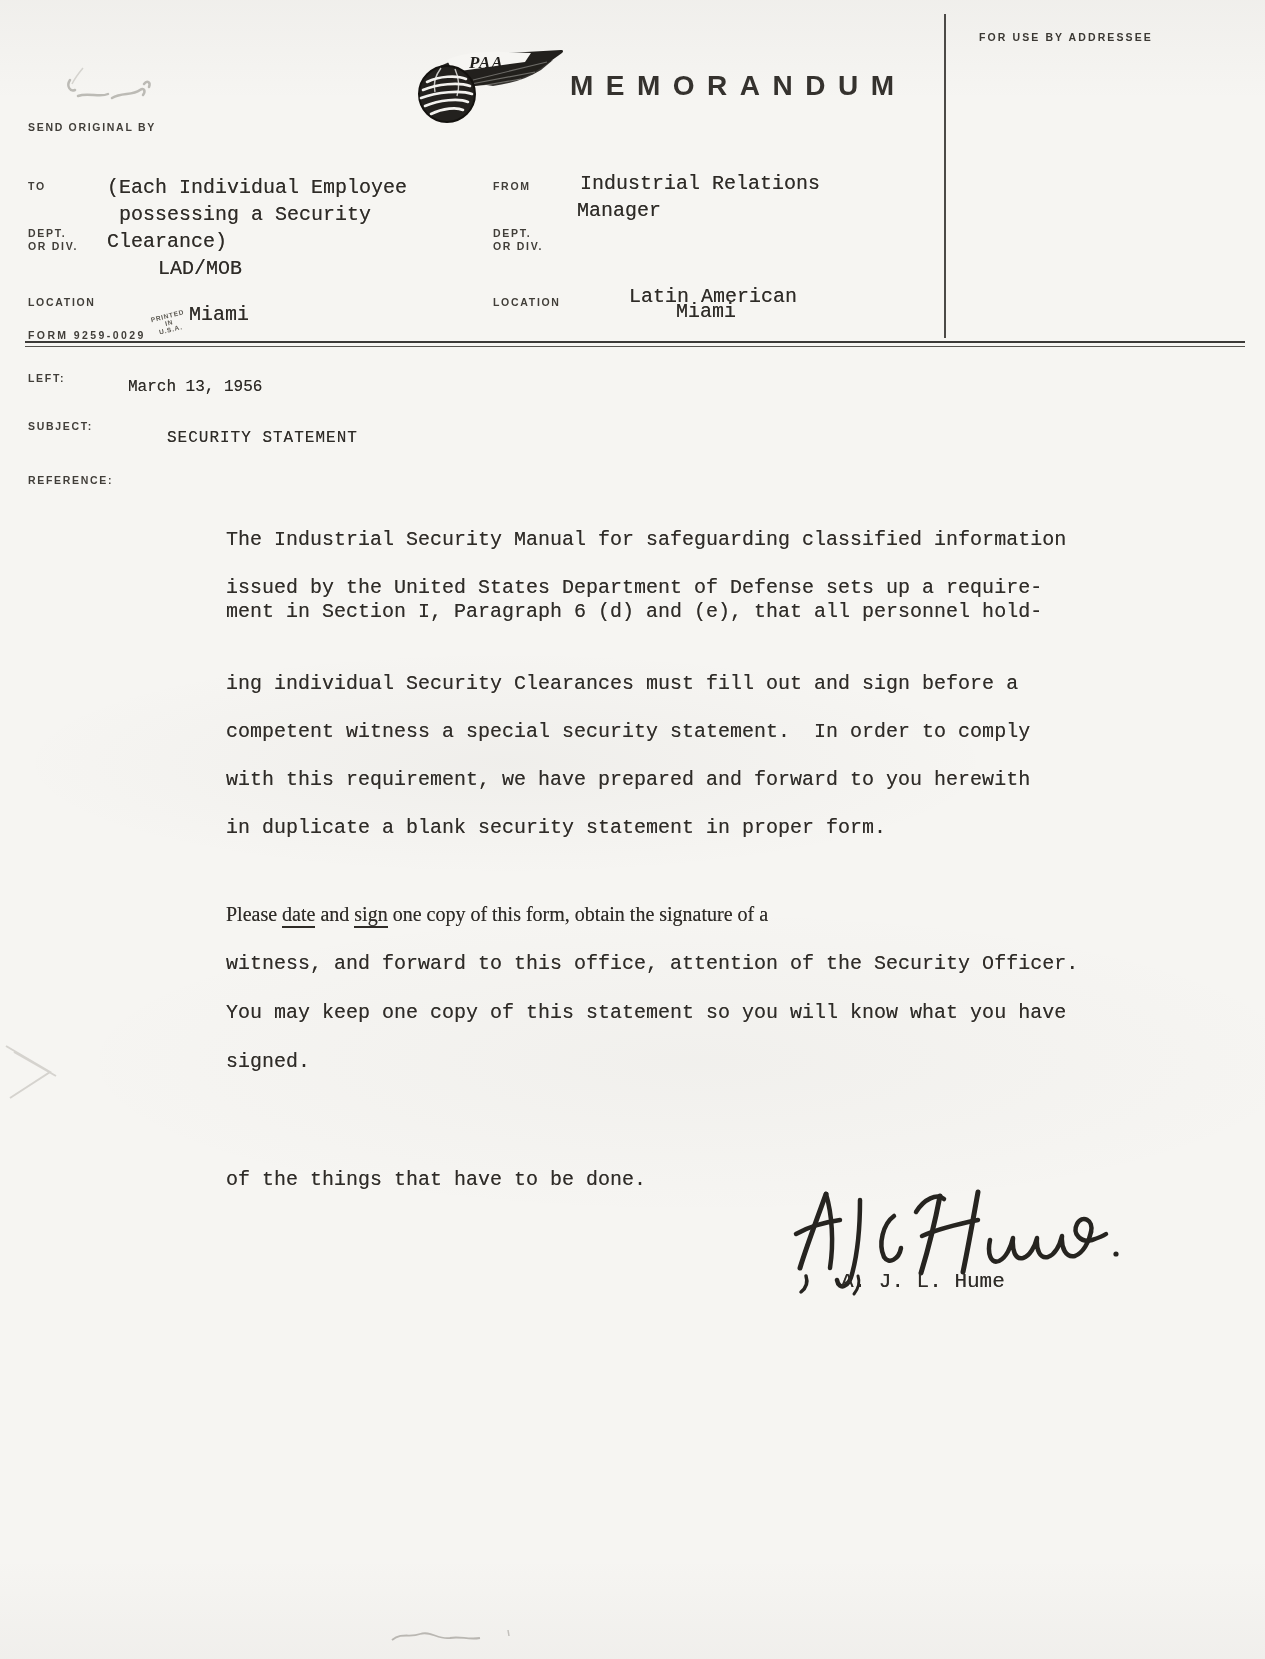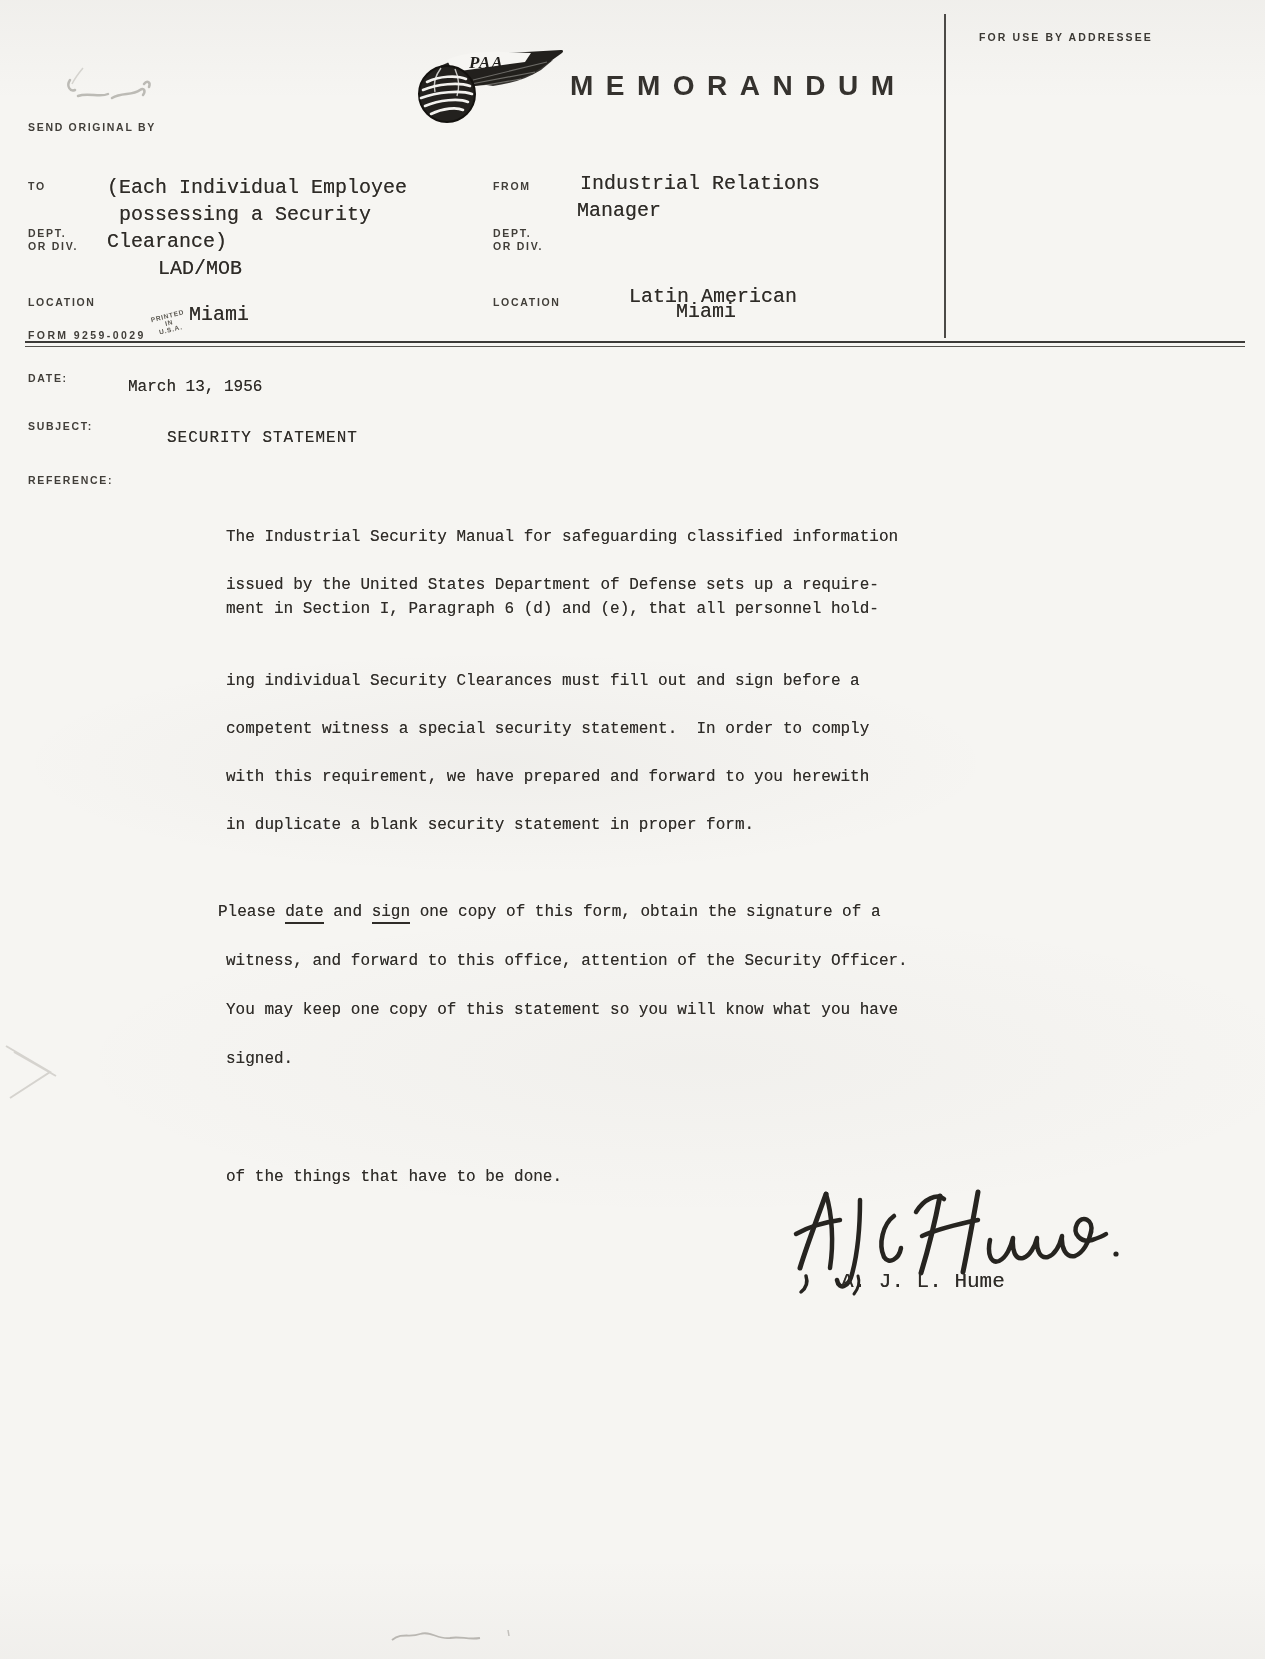--- a/index.html
+++ b/index.html
@@ -35,21 +35,21 @@
     position:absolute;font-weight:bold;font-size:10.5px;letter-spacing:2.1px;
     color:#3b3833;white-space:pre;
   }
   .vline{position:absolute;width:2px;background:#4c4a47;}
   .dblrule{
     position:absolute;height:3px;
     border-top:2.5px solid #3c3a37;border-bottom:1.5px solid #55534f;
   }
   .body-line{
     position:absolute;font-family:"Liberation Mono","DejaVu Sans Mono",monospace;
-    font-size:16px;color:#2f2c28;white-space:pre;text-shadow:0 0 0.5px rgba(47,44,40,0.6);
+    font-size:20px;color:#2f2c28;white-space:pre;text-shadow:0 0 0.5px rgba(47,44,40,0.6);
   }
   .uline{border-bottom:2px solid #2f2c28;padding-bottom:1px;}
   .printed-usa{
     position:absolute;font-size:6.5px;letter-spacing:0.8px;color:#5a5750;
     transform:rotate(-14deg);text-align:center;line-height:7px;font-weight:bold;
   }
   .footer-note{
     position:absolute;left:50%;transform:translateX(-50%);
     font-weight:bold;font-size:11px;letter-spacing:1.1px;word-spacing:4px;
     color:#413e39;white-space:pre;
@@ -109,35 +109,35 @@
 OR DIV.</div>
   <div class="label" style="left:493px;top:296px;">LOCATION</div>
 
   <div class="typed" style="left:580px;top:172px;">Industrial Relations</div>
   <div class="typed" style="left:577px;top:199px;">Manager</div>
   <div class="typed" style="left:629px;top:249px;margin-top:36px;">Latin American</div>
   <div class="typed" style="left:676px;top:300px;">Miami</div>
 
   <div class="dblrule" style="left:25px;top:341px;width:1220px;"></div>
 
-  <div class="label" style="left:28px;top:372px;">DATE:</div>
+  <div class="label" style="left:28px;top:372px;">LEFT:</div>
   <div class="typed typed-lg" style="left:128px;top:378px;">March 13, 1956</div>
   <div class="label" style="left:28px;top:420px;">SUBJECT:</div>
   <div class="typed typed-lg" style="left:167px;top:429px;letter-spacing:1px;">SECURITY STATEMENT</div>
   <div class="label" style="left:28px;top:474px;">REFERENCE:</div>
 
   <div class="body-line" style="left:226px;top:528px;">The Industrial Security Manual for safeguarding classified information</div>
   <div class="body-line" style="left:226px;top:576px;">issued by the United States Department of Defense sets up a require-</div>
   <div class="body-line" style="left:226px;top:600px;">ment in Section I, Paragraph 6 (d) and (e), that all personnel hold-</div>
   <div class="body-line" style="left:226px;top:672px;">ing individual Security Clearances must fill out and sign before a</div>
   <div class="body-line" style="left:226px;top:720px;">competent witness a special security statement.  In order to comply</div>
   <div class="body-line" style="left:226px;top:768px;">with this requirement, we have prepared and forward to you herewith</div>
   <div class="body-line" style="left:226px;top:816px;">in duplicate a blank security statement in proper form.</div>
 
-  <div class="body-line" style="left:218px;top:903px;"><span>Please </span><span class="uline">date</span><span> and </span><span class="uline">sign</span><span> one copy of this form, obtain the signature of a</span></div>
+  <div class="body-line" style="left:226px;top:903px;font-family:Liberation Serif, serif;"><span>Please </span><span class="uline">date</span><span> and </span><span class="uline">sign</span><span> one copy of this form, obtain the signature of a</span></div>
   <div class="body-line" style="left:226px;top:952px;">witness, and forward to this office, attention of the Security Officer.</div>
   <div class="body-line" style="left:226px;top:1001px;">You may keep one copy of this statement so you will know what you have</div>
   <div class="body-line" style="left:226px;top:1050px;">signed.</div>
 
   <div class="body-line" style="left:226px;top:1168px;">of the things that have to be done.</div>
 
   <svg class="abs" style="left:782px;top:1168px;" width="340" height="130" viewBox="0 0 340 130">
     <g stroke="#262420" fill="none" stroke-linecap="round" stroke-linejoin="round">
 
       <path d="M44 26 C36 48 24 80 18 100" stroke-width="5"></path>

